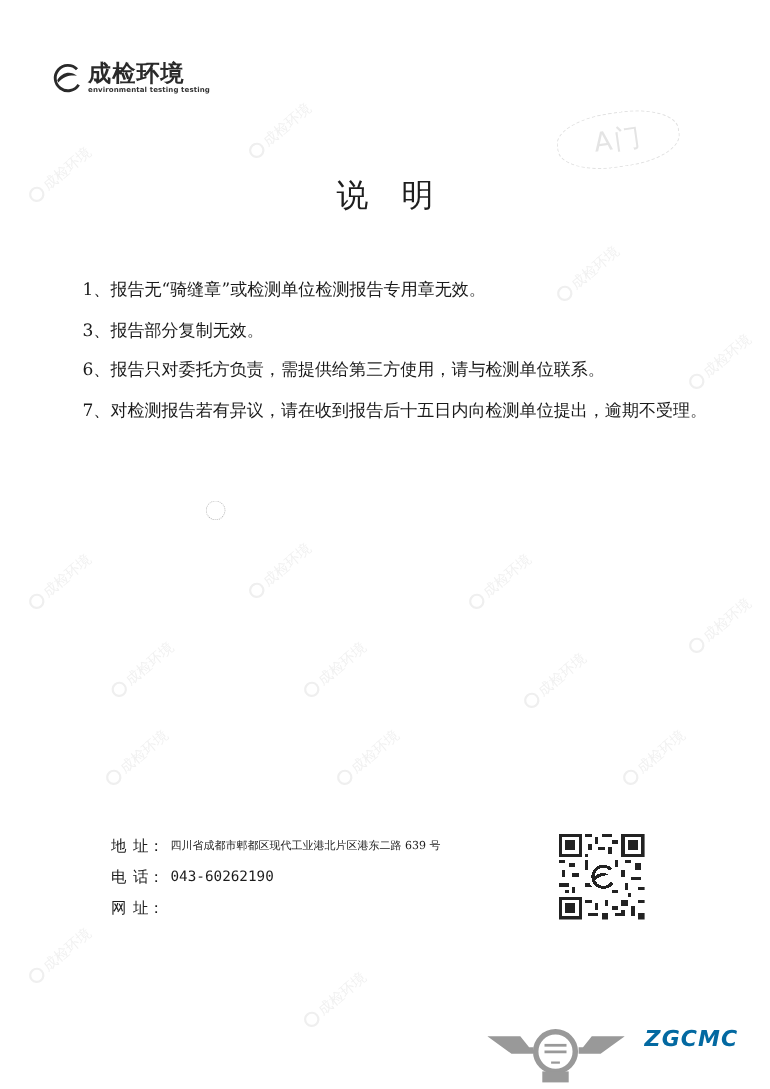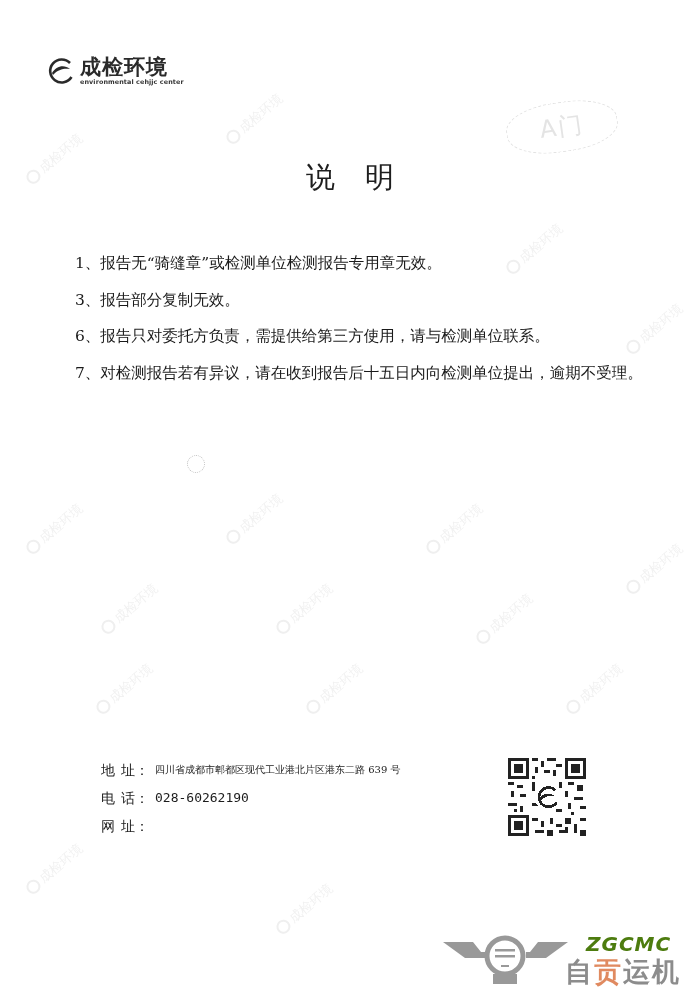--- a/index.html
+++ b/index.html
@@ -166,21 +166,21 @@
     height: 56px;
   }
   .brand-en {
     position: absolute;
     left: 143px;
     top: 0px;
     font-family: "DejaVu Sans", sans-serif;
     font-weight: bold;
     font-style: italic;
     font-size: 20px;
-    color: #4d7c0f;
+    color: #0369a1;
     letter-spacing: 1px;
   }
   .brand-cn {
     position: absolute;
     left: 122px;
     top: 22px;
     font-family: "DejaVu Sans", sans-serif;
     font-weight: bold;
     font-size: 27px;
     color: #8c8c8c;
@@ -260,21 +260,21 @@
 
 <div class="logo">
   <div class="logo-mark">
     <svg width="30" height="30" viewBox="0 0 30 30">
       <path d="M24 7 A11.5 11.5 0 1 0 25.5 21" fill="none" stroke="#2a2a2a" stroke-width="2.6"></path>
       <path d="M6 17 C10 10, 18 8, 24 13 C19 12, 12 13, 7 19 Z" fill="#2a2a2a"></path>
     </svg>
   </div>
   <div class="logo-text">
     <span class="logo-cn">成检环境</span>
-    <span class="logo-en">environmental cehjjc center</span>
+    <span class="logo-en">environmental testing testing</span>
   </div>
 </div>
 
 <div class="stamp">
   <span>A门</span>
 </div>
 
 <div class="title">说明</div>
 
 <ul class="notes">
@@ -292,21 +292,21 @@
       <span class="c1">地</span>
       <span class="c2">址：</span>
     </span>
     <span class="contact-value cn">四川省成都市郫都区现代工业港北片区港东二路 639 号</span>
   </div>
   <div class="contact-row">
     <span class="contact-label">
       <span class="c1">电</span>
       <span class="c2">话：</span>
     </span>
-    <span class="contact-value">028-60262190</span>
+    <span class="contact-value">043-60262190</span>
   </div>
   <div class="contact-row">
     <span class="contact-label">
       <span class="c1">网</span>
       <span class="c2">址：</span>
     </span>
   </div>
 </div>
 
 <div class="qr">
@@ -378,14 +378,13 @@
   <svg width="125" height="56" viewBox="0 0 125 56" style="position:absolute;left:0;top:0;">
     <path d="M0 10 L30 10 L38 20 L42 20 L42 26 L22 26 Z" fill="#999"></path>
     <path d="M125 10 L95 10 L87 20 L83 20 L83 26 L103 26 Z" fill="#999"></path>
     <circle cx="62" cy="24" r="18" fill="none" stroke="#999" stroke-width="5"></circle>
     <rect x="52" y="17" width="20" height="2.5" fill="#999"></rect>
     <rect x="52" y="23" width="20" height="2.5" fill="#999"></rect>
     <rect x="58" y="33" width="8" height="2" fill="#999"></rect>
     <rect x="50" y="42" width="24" height="10" fill="#999"></rect>
   </svg>
   <span class="brand-en">ZGCMC</span>
-  <span class="brand-cn"><span>自</span><span class="accent">贡</span><span>运机</span></span>
 </div>
 
 </body></html>

